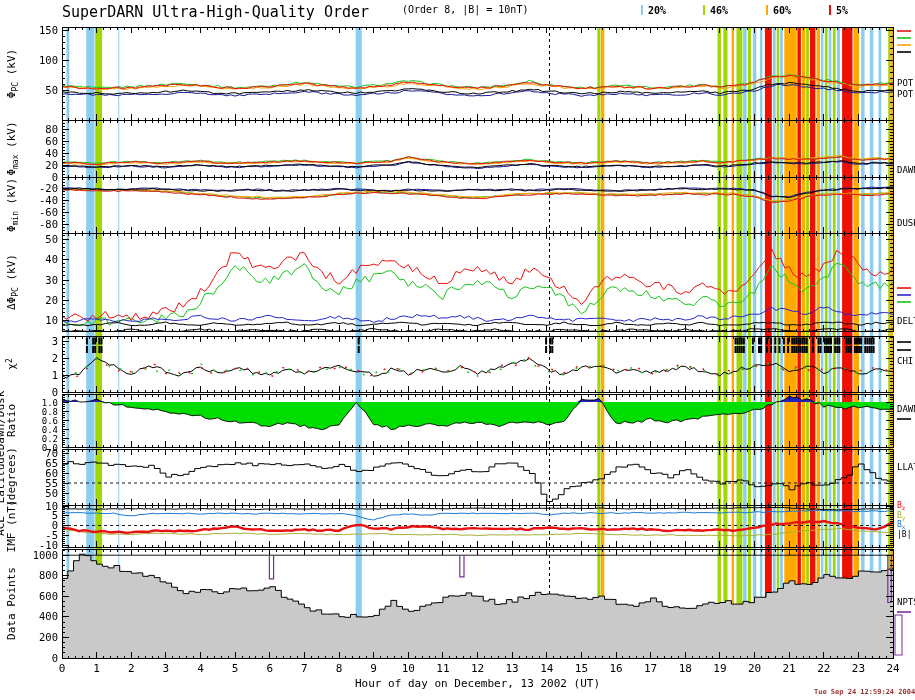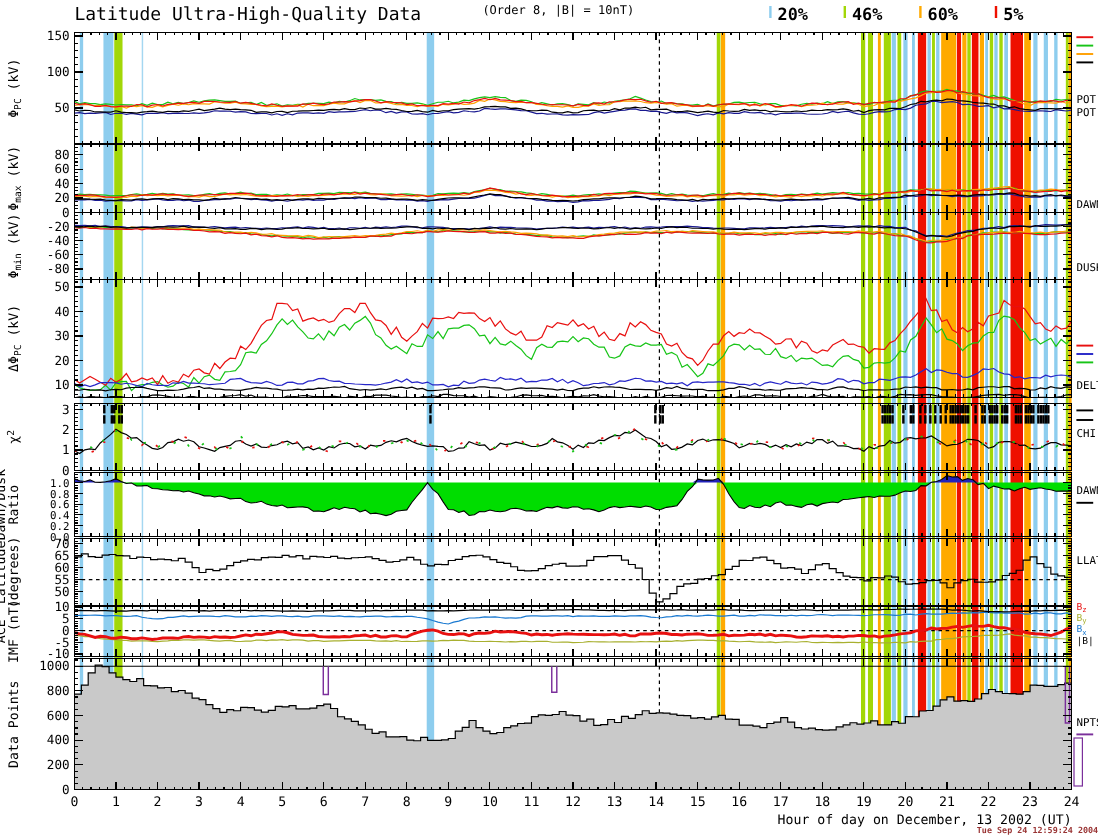--- a/index.html
+++ b/index.html
@@ -3,35 +3,35 @@
 <meta charset="utf-8">
 <style>
   html,body{margin:0;padding:0;background:#fff}
   .stage{position:relative;width:915px;height:700px;background:#fff;
          font-family:"DejaVu Sans Mono","Liberation Mono",monospace;overflow:hidden}
   #chart{position:absolute;left:0;top:0}
   .title{position:absolute;left:62px;top:3px;font-size:15px;color:#000;white-space:pre}
   .subtitle{position:absolute;left:402px;top:4px;font-size:10px;color:#000;white-space:pre}
   .legend{position:absolute;left:0;top:0;width:915px;height:20px}
   .lgd-item{position:absolute;top:5px;display:flex;align-items:flex-start;gap:5px;
-            font-size:14px;font-weight:bold;color:#000}
+            font-size:10px;font-weight:bold;color:#000}
   .lgd-item:nth-of-type(1){left:641px}
   .lgd-item:nth-of-type(2){left:703px}
   .lgd-item:nth-of-type(3){left:766px}
   .lgd-item:nth-of-type(4){left:829px}
   .lgd-tick{display:inline-block;width:2px;height:10px;background:#999}
-  .xlabel{position:absolute;left:62px;top:677px;width:831px;text-align:right;
+  .xlabel{position:absolute;left:62px;top:677px;width:831px;text-align:center;
           font-size:11px;color:#000}
   .stamp{position:absolute;left:814px;top:688px;font-size:7px;font-weight:bold;color:#993333;white-space:pre}
 </style>
 </head>
 <body>
 
 <div class="stage">
-  <div class="title">Latitude Ultra-High-Quality Data</div>
+  <div class="title">SuperDARN Ultra-High-Quality Order</div>
   <div class="subtitle">(Order 8, |B| = 10nT)</div>
   <div class="legend">
     <span class="lgd-item">
         <i class="lgd-tick" actable="false" style="background: rgb(141, 205, 238);"></i>
         <span>20%</span>
       </span>
     <span class="lgd-item">
         <i class="lgd-tick" style="background: rgb(162, 215, 7);"></i>
         <span>46%</span>
       </span>

